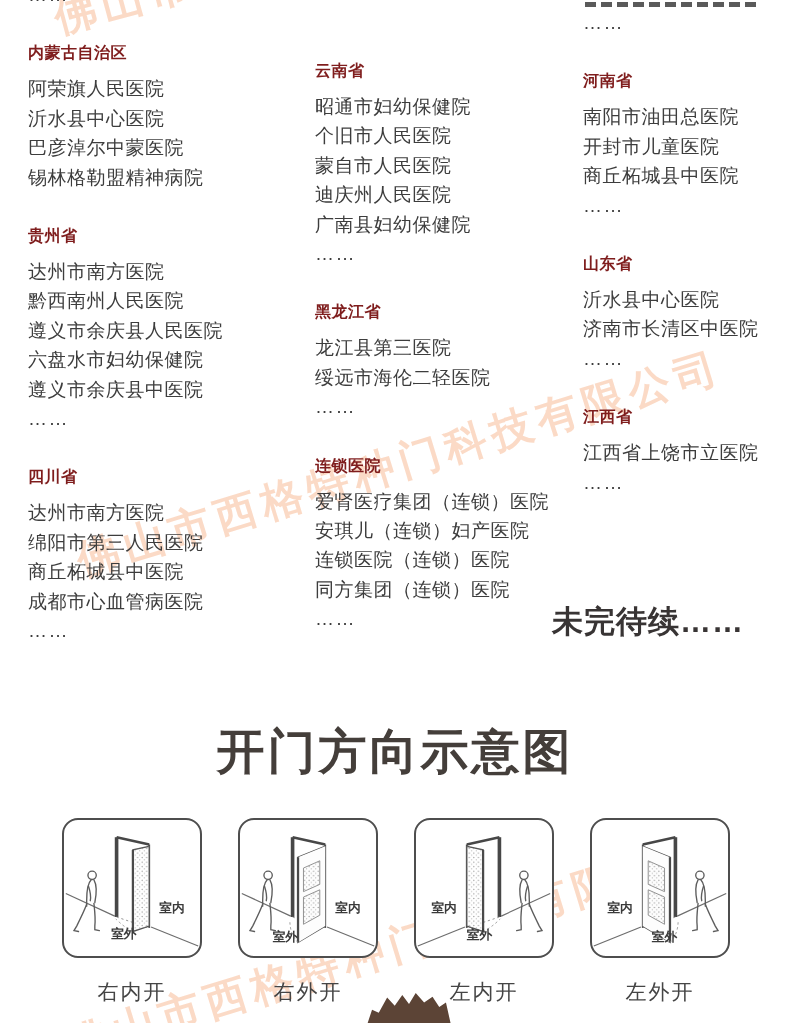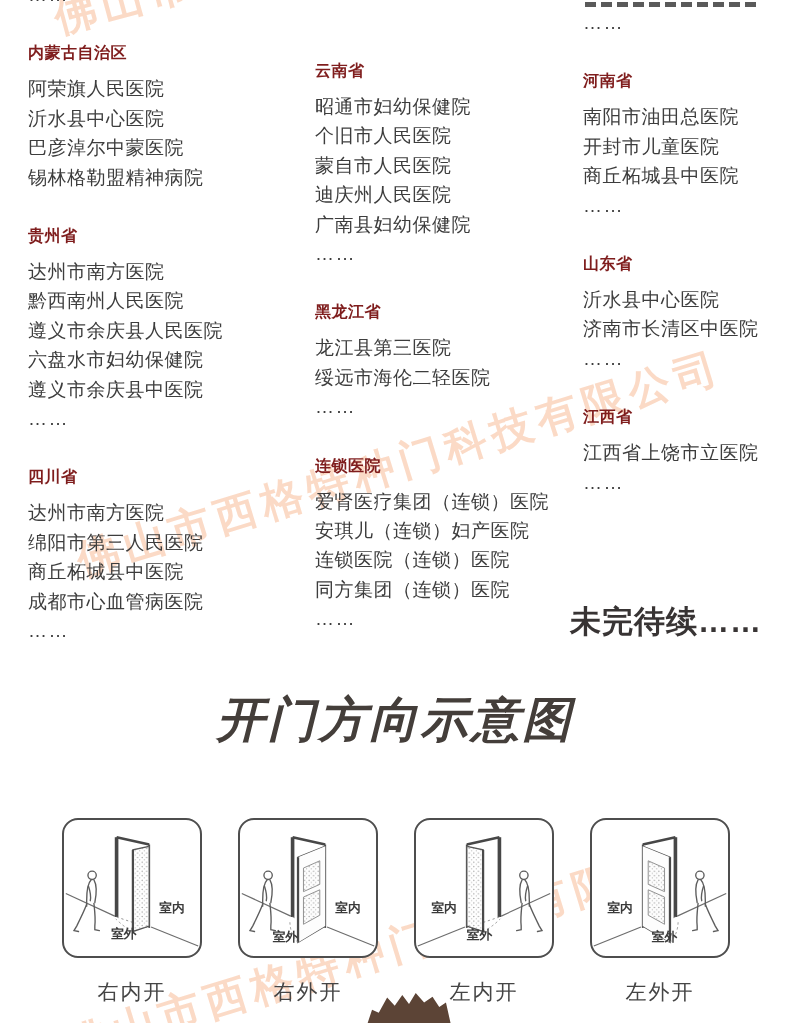--- a/index.html
+++ b/index.html
@@ -21,25 +21,25 @@
   #col-2{left:583px;width:205px;padding-top:8px;}
   .section{margin-bottom:32px;}
   .section.clipped{margin-top:-20px;}
   .hdr{color:#7f1d1d;font-size:16px;font-weight:700;line-height:24px;margin-bottom:9px;letter-spacing:0.5px;}
   .row{color:#3d3d3d;font-size:19px;line-height:29.4px;letter-spacing:0.5px;white-space:nowrap;}
   .row.more{letter-spacing:1.5px;}
 
   .sliver{position:absolute;left:585px;top:2px;width:172px;height:5px;z-index:2;opacity:.85;
     background:repeating-linear-gradient(90deg,#3d3d3d 0 11px,transparent 11px 16px);}
 
-  .continued{position:absolute;left:570px;top:601px;z-index:2;
+  .continued{position:absolute;left:552px;top:601px;z-index:2;
     font-size:31px;font-weight:600;color:#383434;letter-spacing:1px;white-space:nowrap;}
 
-  .diagram-title{position:absolute;left:0;right:0;top:688px;margin:0;text-align:center;z-index:2;
-    font-size:48px;font-weight:700;color:#443e3a;letter-spacing:3px;font-style:italic;}
+  .diagram-title{position:absolute;left:0;right:0;top:720px;margin:0;text-align:center;z-index:2;
+    font-size:48px;font-weight:700;color:#443e3a;letter-spacing:3px;}
 
   .figs{position:absolute;left:62px;top:818px;display:flex;gap:36px;z-index:2;}
   .fig{width:140px;text-align:center;}
   .box{width:140px;height:140px;border:2px solid #4e4e4e;border-radius:16px;box-sizing:border-box;background:#fff;}
   .box svg{width:100%;height:100%;display:block;}
   .caption{margin-top:20px;font-size:21px;color:#454545;letter-spacing:2px;}
 
   .wall{stroke:#6d6d6d;stroke-width:1.3;fill:none;}
   .frame4{stroke:#474747;stroke-width:4;fill:none;}
   .frame3{stroke:#474747;stroke-width:3;fill:none;}

